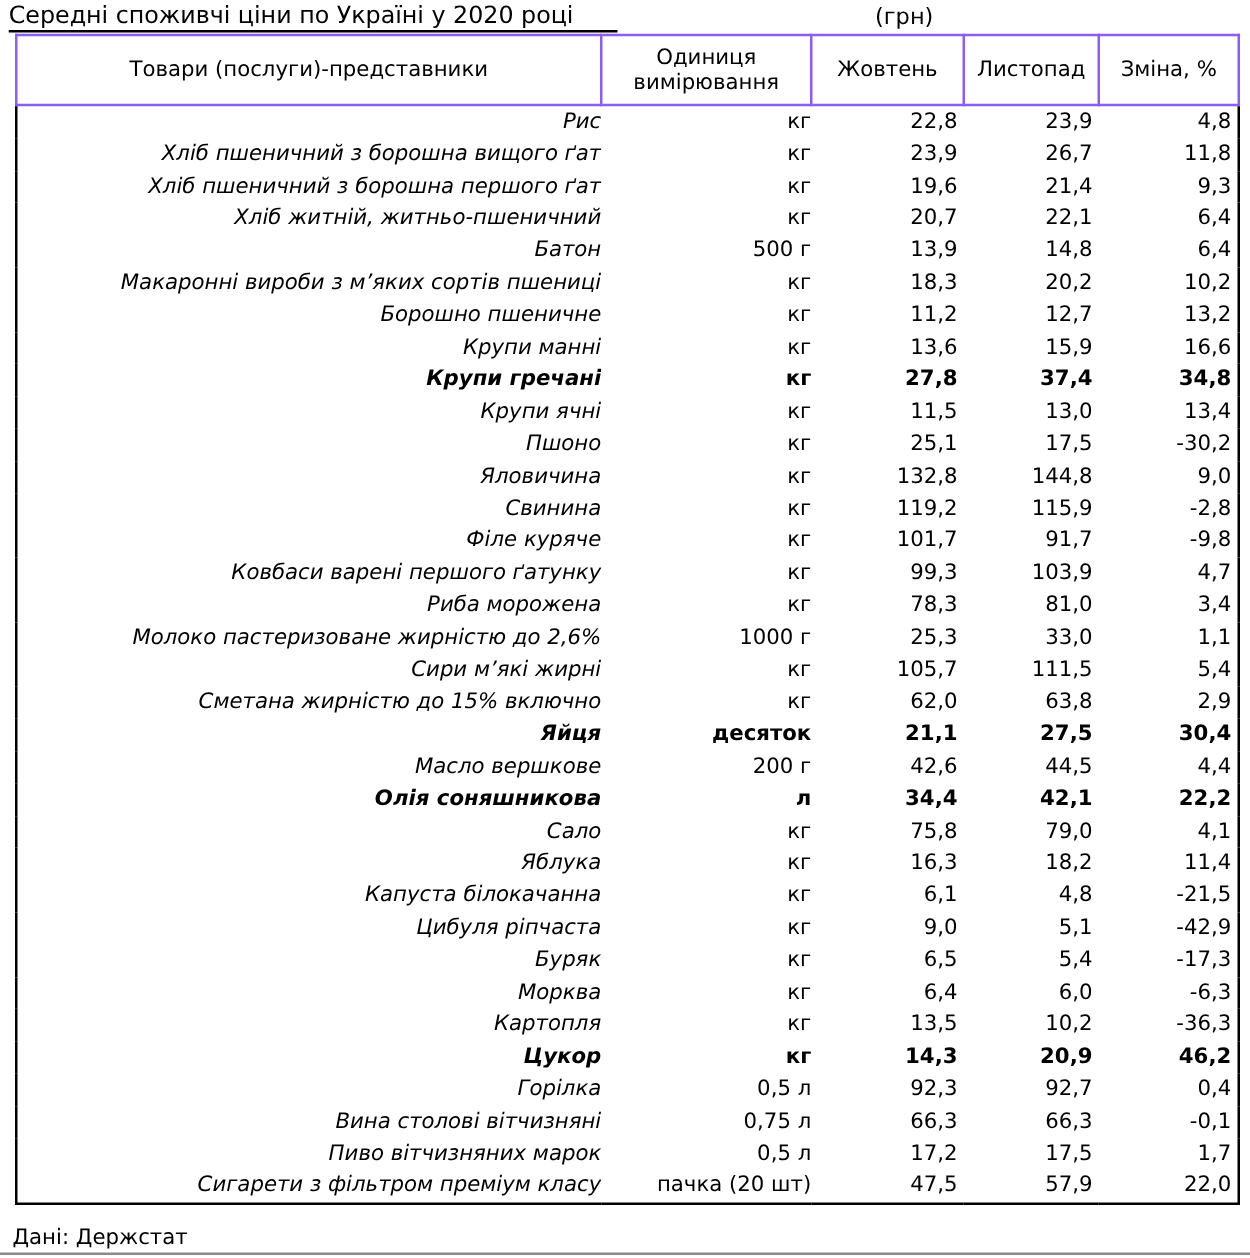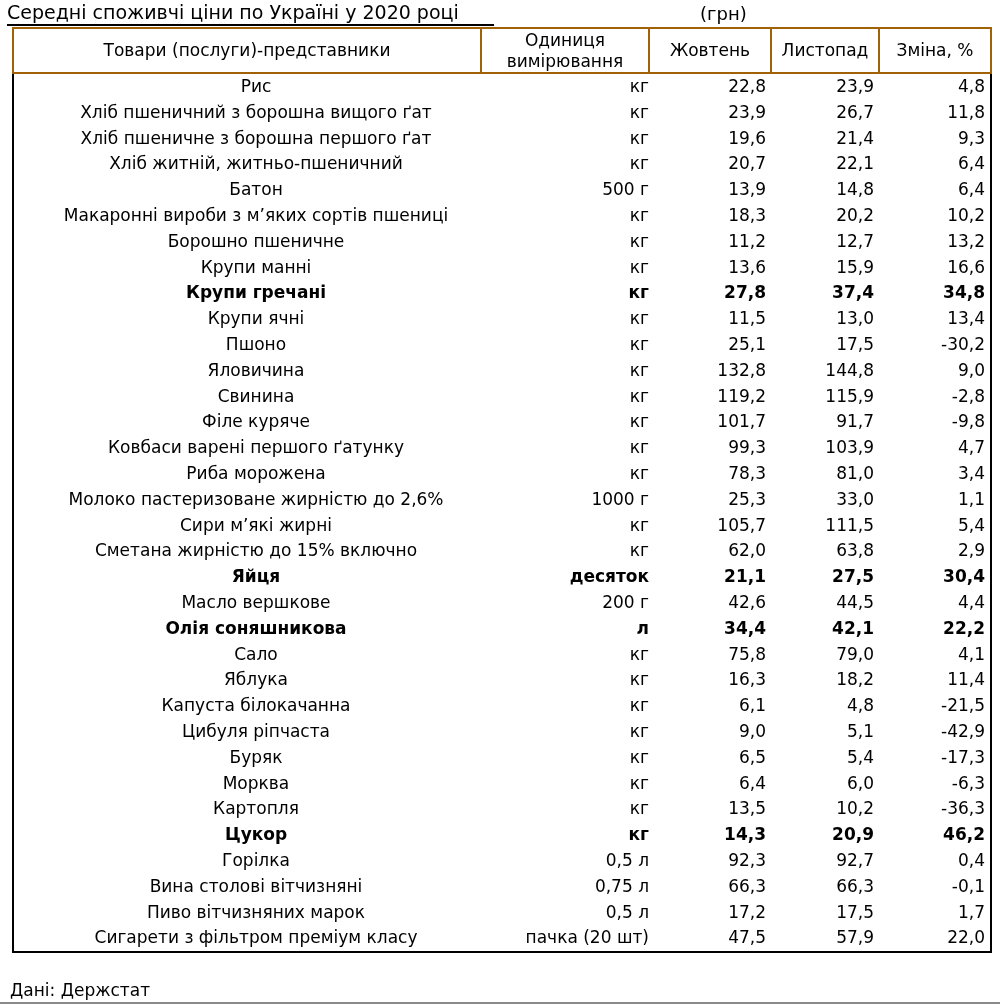--- a/index.html
+++ b/index.html
@@ -26,33 +26,33 @@
     border-collapse: collapse; table-layout: fixed;
     font-size: 17px;
     border: 2px solid #000;
   }
   col.c-product  { width: 468px; }
   col.c-unit     { width: 168px; }
   col.c-oct      { width: 122px; }
   col.c-nov      { width: 108px; }
   col.c-change   { width: 112px; }
   thead th {
-    border: 2px solid #a16207;
+    border: 2px solid #8b5cf6;
     font-weight: normal;
     text-align: center; vertical-align: middle;
-    height: 45px; box-sizing: border-box;
+    height: 56px; box-sizing: border-box;
     padding: 1px 3px; line-height: 1.18;
   }
   tbody td {
     height: 25.8px; box-sizing: border-box;
     padding: 0; line-height: 25.8px;
     white-space: nowrap; overflow: hidden;
     border: none;
   }
-  tbody td.left   { text-align: center;  padding-left: 17px; }
+  tbody td.left   { text-align: right;  padding-left: 17px; font-style: italic; }
   tbody td.center { text-align: right; }
   tbody td.right  { text-align: right; padding-right: 5px; }
   tbody tr.bold td { font-weight: bold; }
   .source-note {
     position: absolute; top: 980px; left: 10px;
     font-size: 17px;
   }
   .bottom-divider {
     position: absolute; top: 1002px; left: 0;
     width: 1000px; height: 2px; background: #8a8a8a;
@@ -90,21 +90,21 @@
         <td class="right">4,8</td>
       </tr>
       <tr>
         <td class="left">Хліб пшеничний з борошна вищого ґат</td>
         <td class="center">кг</td>
         <td class="right">23,9</td>
         <td class="right">26,7</td>
         <td class="right">11,8</td>
       </tr>
       <tr>
-        <td class="left">Хліб пшеничне з борошна першого ґат</td>
+        <td class="left">Хліб пшеничний з борошна першого ґат</td>
         <td class="center">кг</td>
         <td class="right">19,6</td>
         <td class="right">21,4</td>
         <td class="right">9,3</td>
       </tr>
       <tr>
         <td class="left">Хліб житній, житньо-пшеничний</td>
         <td class="center">кг</td>
         <td class="right">20,7</td>
         <td class="right">22,1</td>

